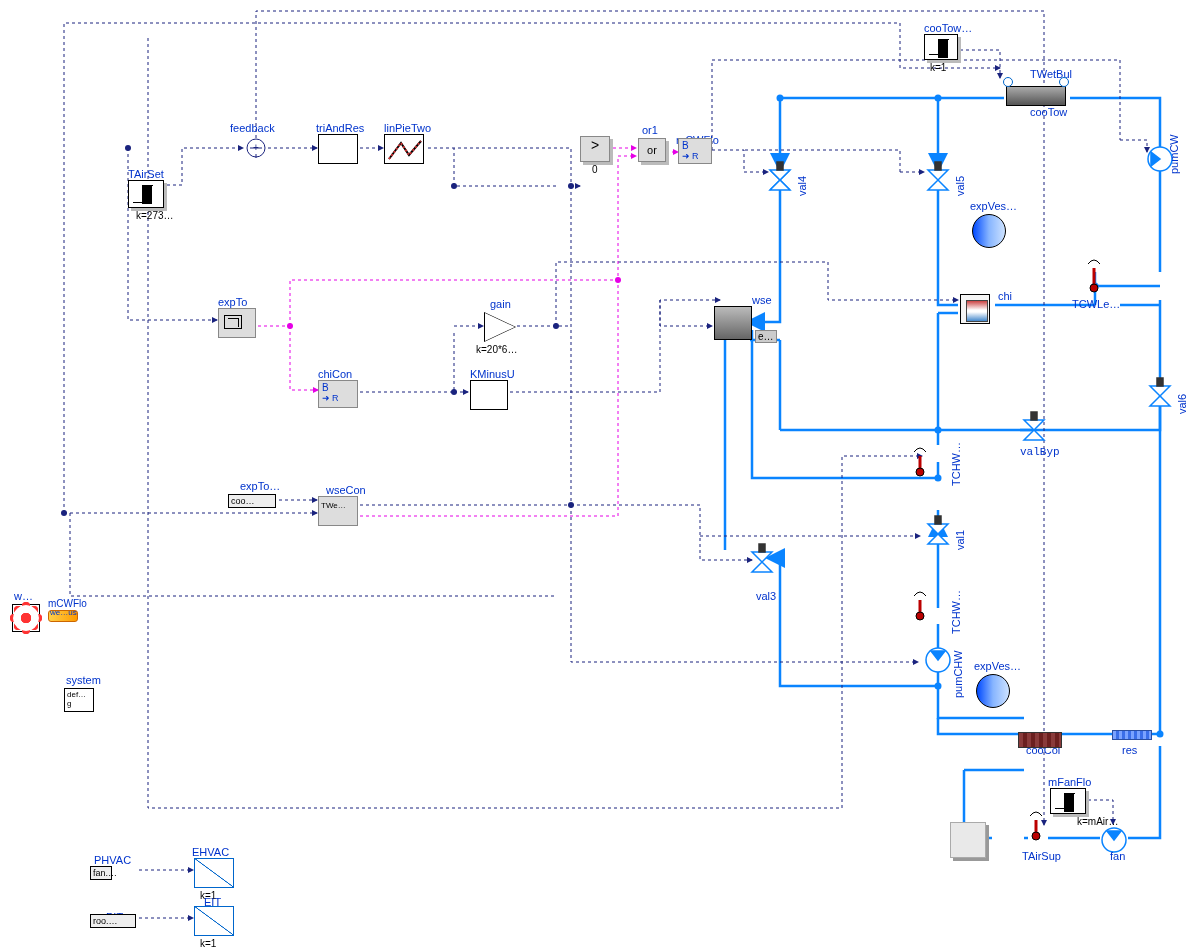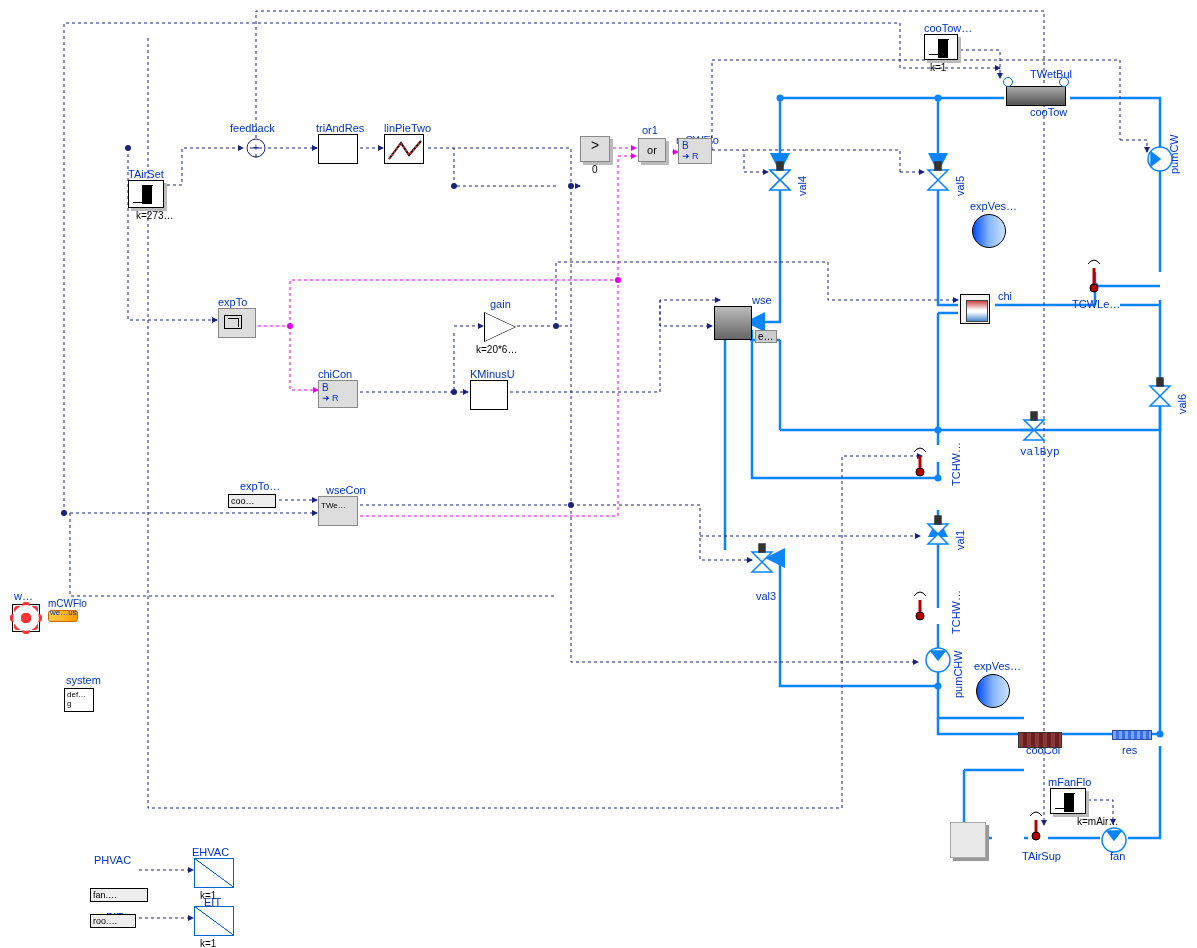--- a/index.html
+++ b/index.html
@@ -518,21 +518,21 @@
 <div class="block shadow step-ic" style="left:1050px;top:788px;width:36px;height:26px;"></div>
 <div class="lbl" style="left:1042px;top:816px;margin-left:35px;">k=mAir…</div>
 
 <div class="label" style="left:1022px;top:850px;">TAirSup</div>
 
 <div class="label" style="left:1110px;top:850px;">fan</div>
 
 <div class="roombox" style="left:950px;top:822px;"></div>
 
 <div class="label" style="left:94px;top:854px;">PHVAC</div>
-<div class="smallbox" style="left:90px;top:866px;width:58px;height:14px;background:#eee;margin-top:22px;">
+<div class="smallbox" style="left:90px;top:866px;width:22px;height:14px;background:#eee;">
   <span class="txt-k">fan.…</span>
 </div>
 <div class="label" style="left:192px;top:846px;">EHVAC</div>
 <div class="integ" style="left:194px;top:858px;"></div>
 <div class="lbl" style="left:200px;top:890px;">k=1</div>
 
 <div class="label" style="left:106px;top:911px;">PIT</div>
 <div class="smallbox" style="left:90px;top:914px;width:46px;height:14px;background:#eee;">
   <span class="txt-k">roo.…</span>
 </div>

